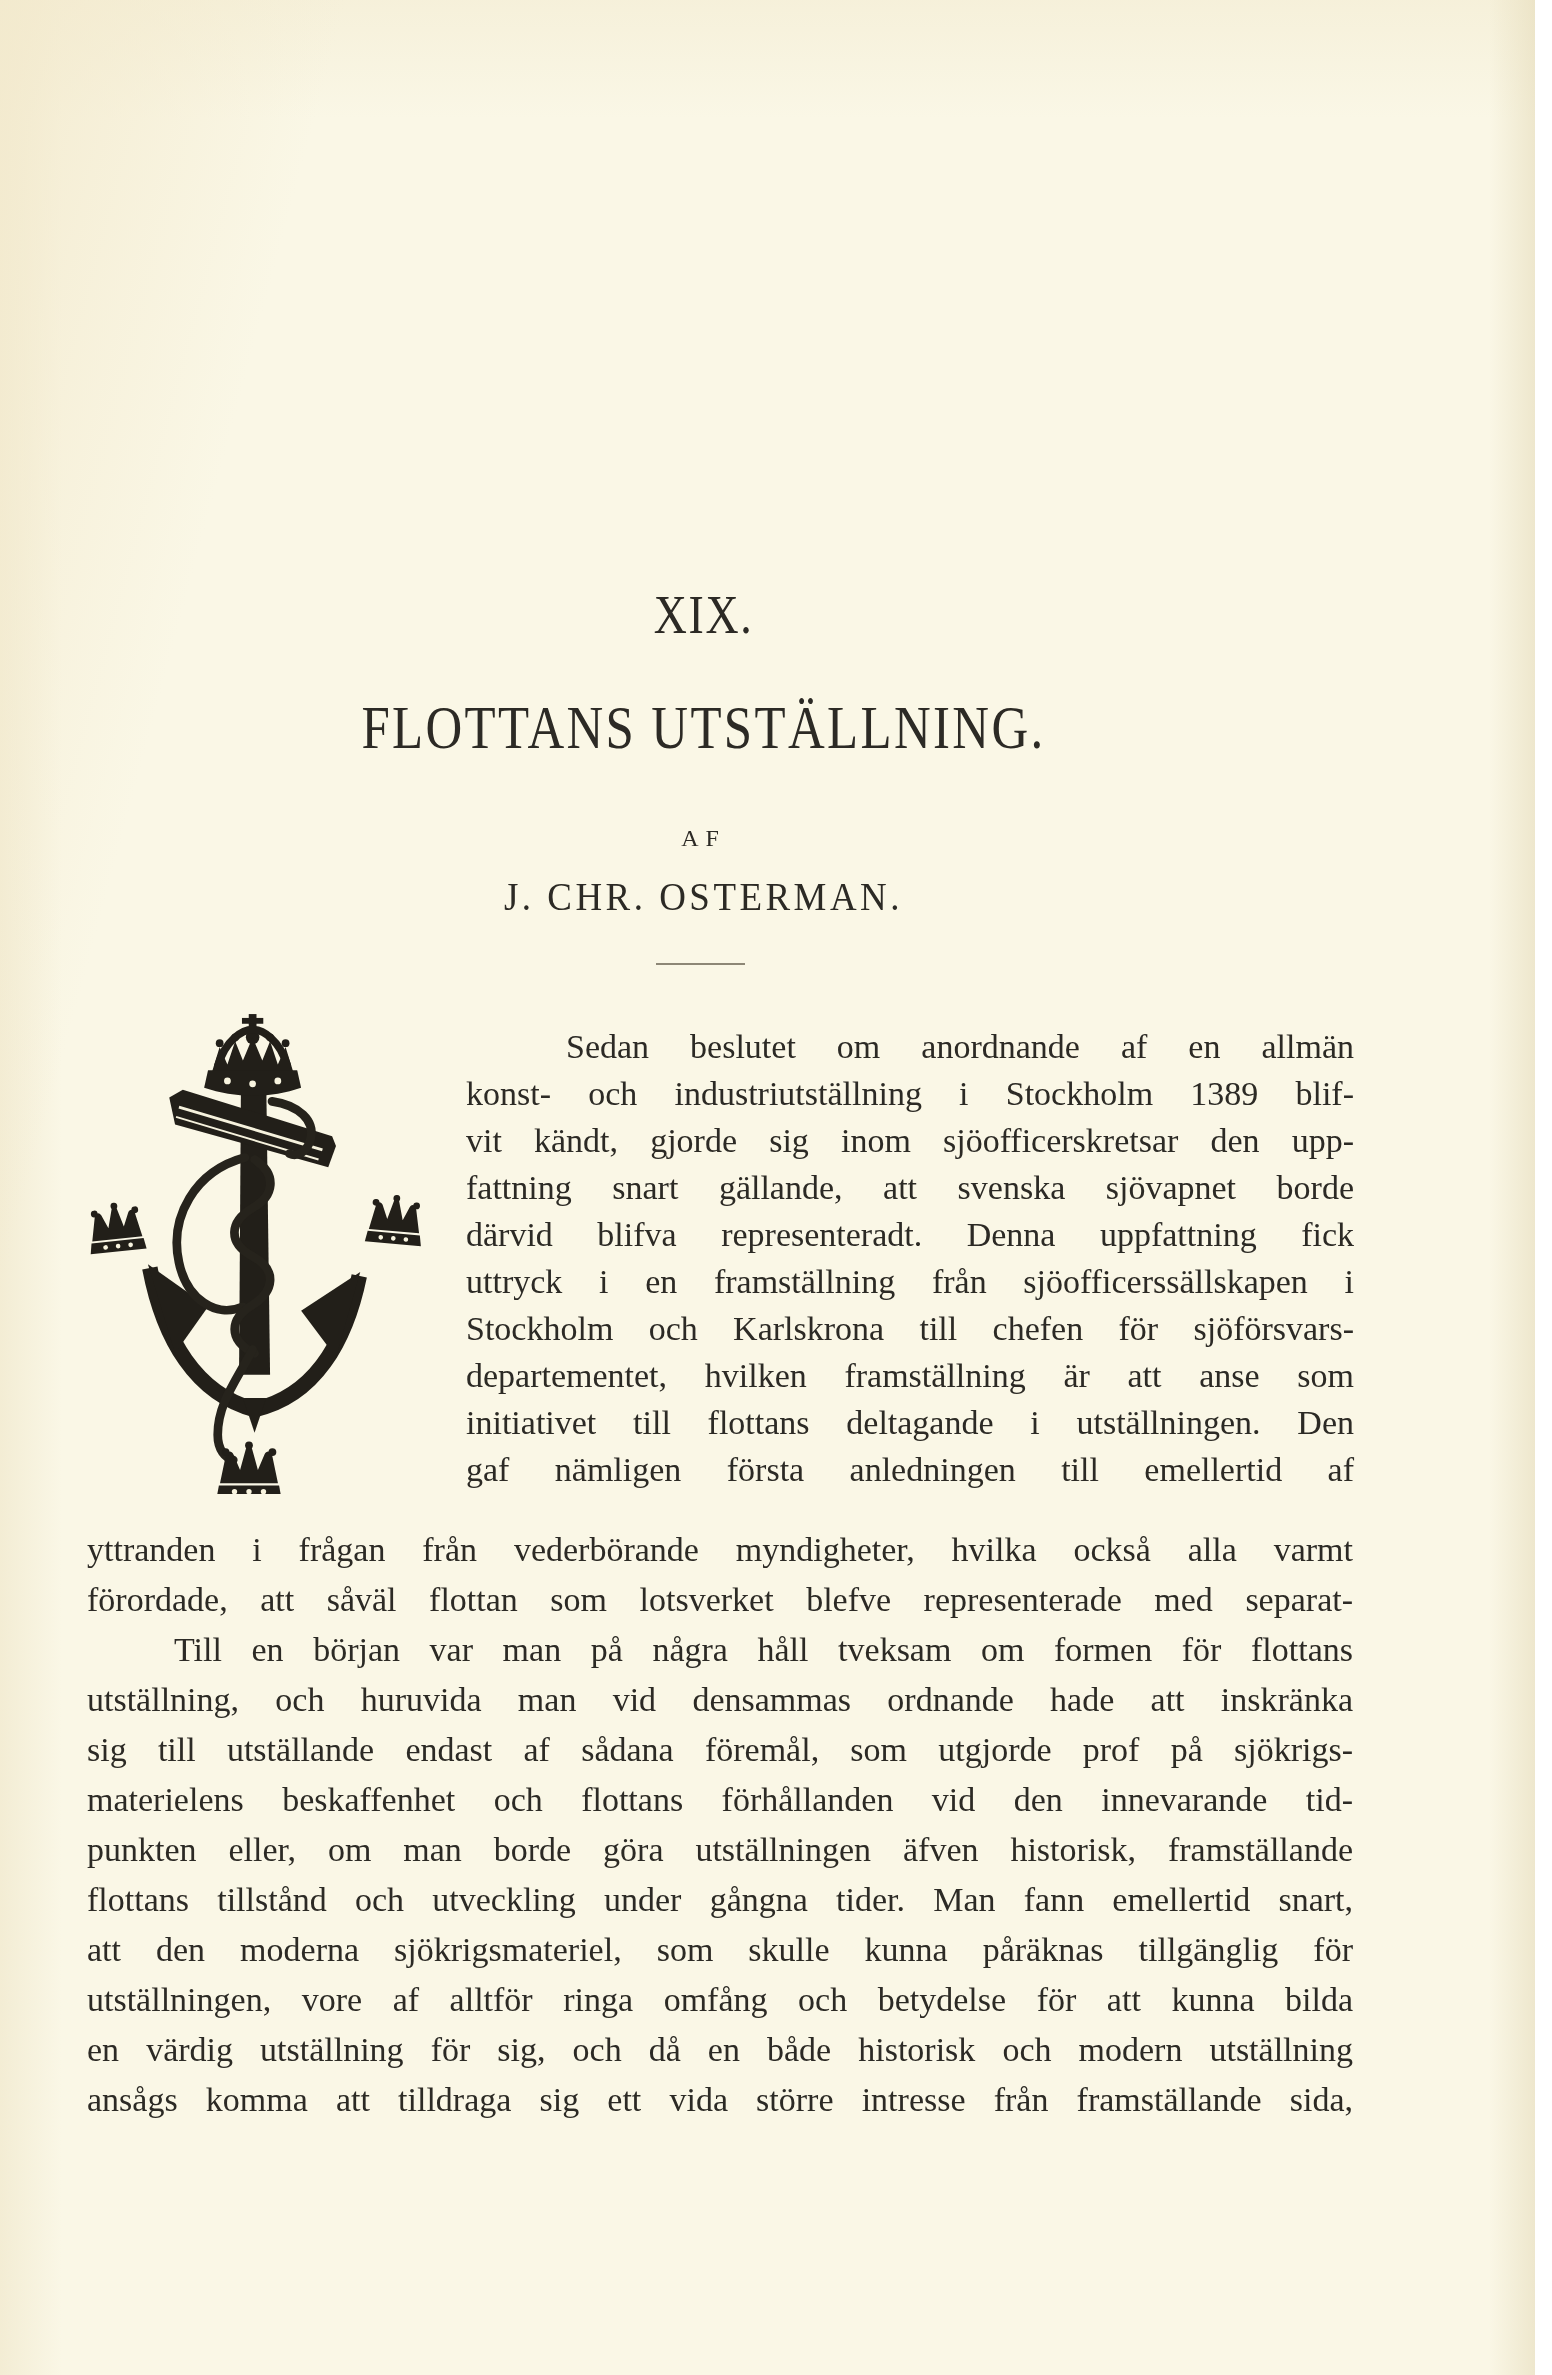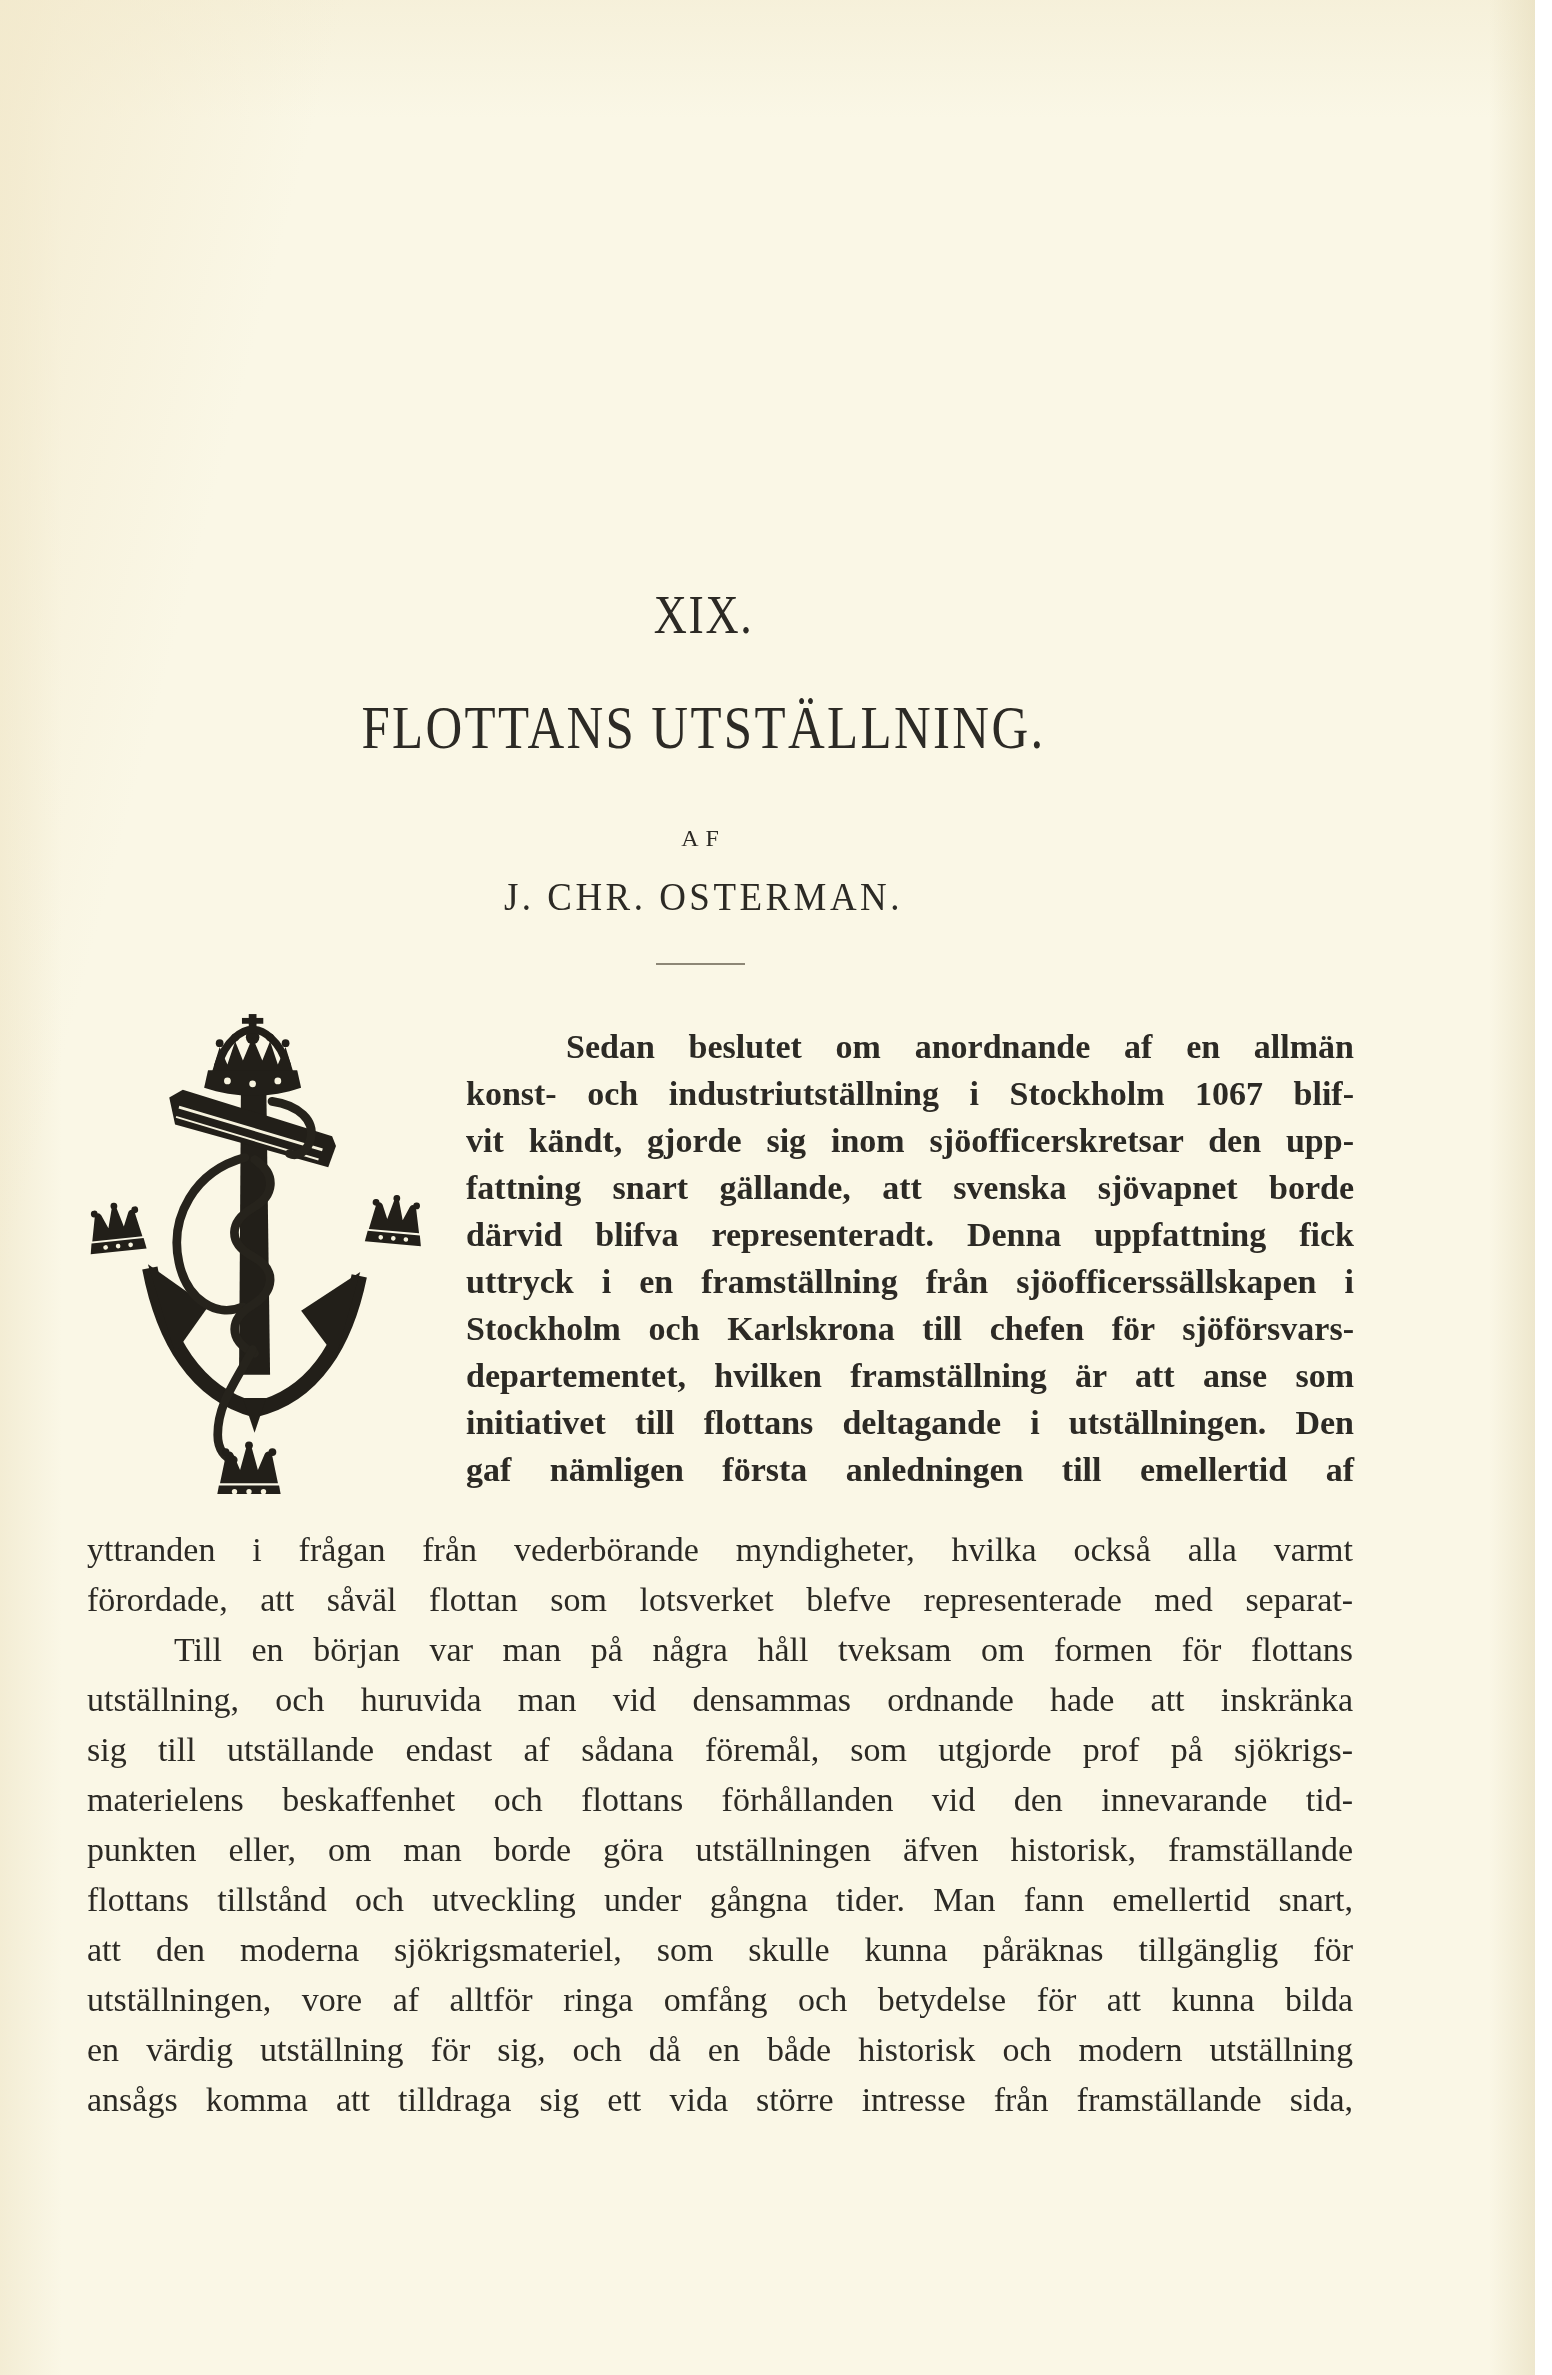--- a/index.html
+++ b/index.html
@@ -42,21 +42,21 @@
   .illustration{
     position:absolute;left:82px;top:1014px;width:349px;height:480px;
   }
   .body-col{
     position:absolute;
     font-size:34px;
   }
   .wrapped-col{
     left:466px;top:1023px;width:888px;
   }
-  .wrapped-col .line{line-height:47px;font-weight:bold;}
+  .wrapped-col .line{line-height:47px;}
   .full-col{
     left:87px;top:1525px;width:1266px;
   }
   .full-col .line{line-height:50px;}
   .line{
     white-space:nowrap;
     text-align:justify;
     text-align-last:justify;
   }
   .line.indent-1{padding-left:100px;}
@@ -132,21 +132,21 @@
       </g>
 
       <use href="#sc" transform="translate(0,192) rotate(-6 35 26)"></use>
       <use href="#sc" transform="translate(288,184) rotate(5 35 26)"></use>
       <use href="#sc" transform="translate(132,438) scale(1.15)"></use>
     </svg>
   </div>
 
   <div class="body-col wrapped-col">
     <div class="line indent-1">Sedan beslutet om anordnande af en allmän</div>
-    <div class="line">konst- och industriutställning i Stockholm 1067 blif-</div>
+    <div class="line">konst- och industriutställning i Stockholm 1389 blif-</div>
     <div class="line">vit kändt, gjorde sig inom sjöofficerskretsar den upp-</div>
     <div class="line">fattning snart gällande, att svenska sjövapnet borde</div>
     <div class="line">därvid blifva representeradt. Denna uppfattning fick</div>
     <div class="line">uttryck i en framställning från sjöofficerssällskapen i</div>
     <div class="line">Stockholm och Karlskrona till chefen för sjöförsvars-</div>
     <div class="line">departementet, hvilken framställning är att anse som</div>
     <div class="line">initiativet till flottans deltagande i utställningen. Den</div>
     <div class="line">gaf nämligen första anledningen till emellertid af</div>
   </div>
 

